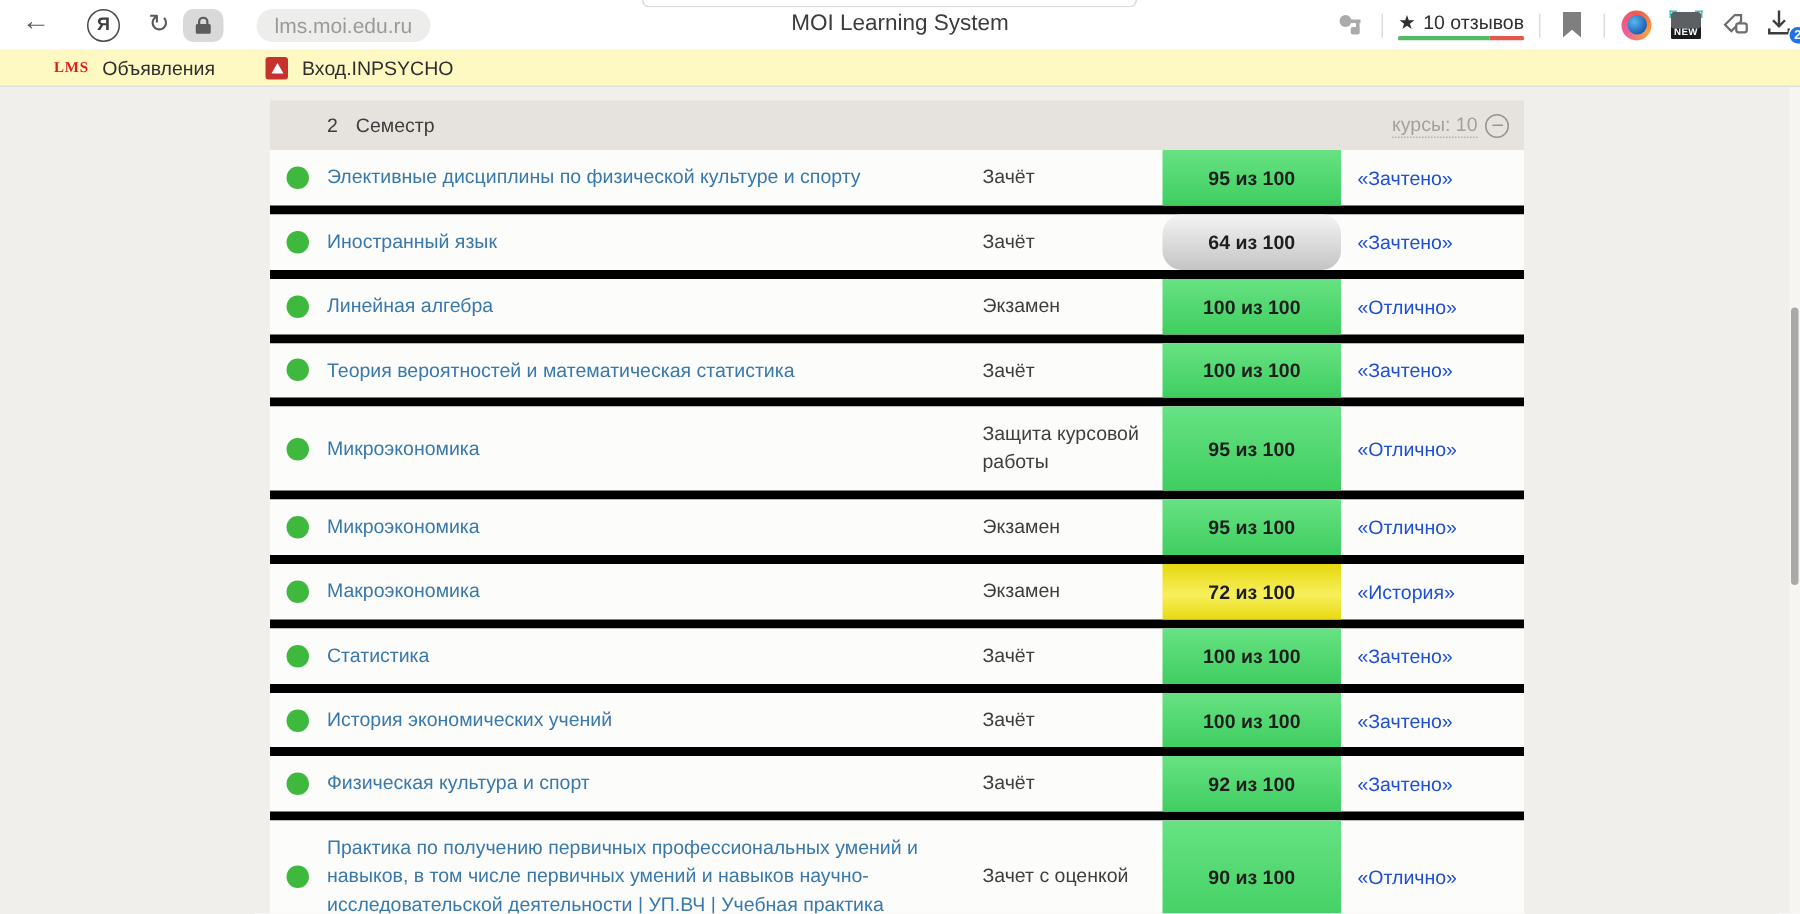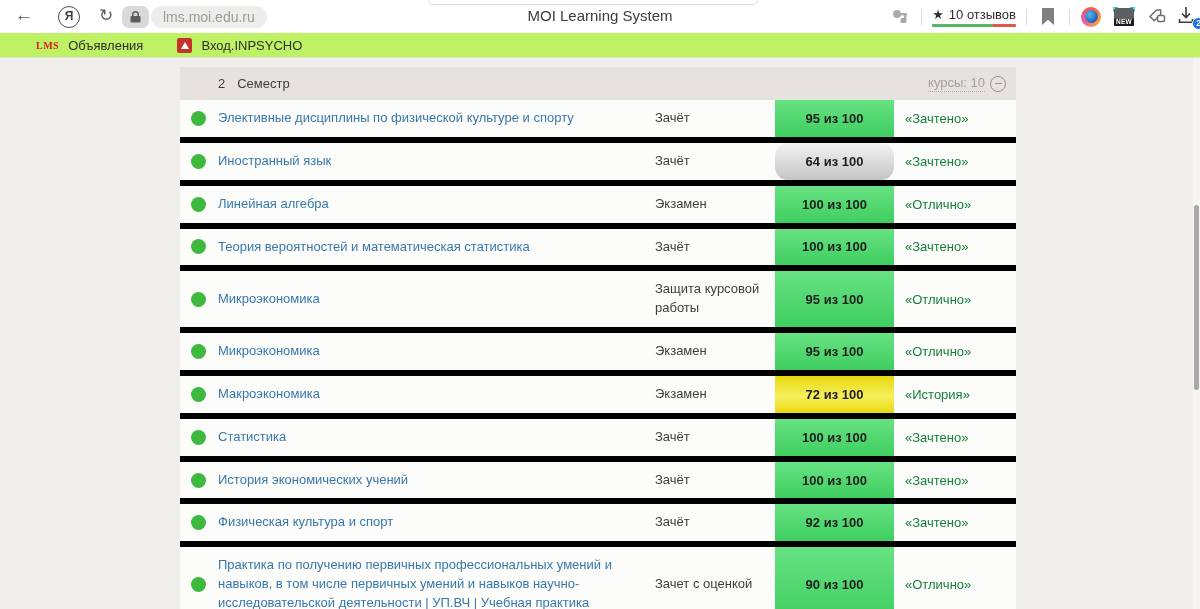--- a/index.html
+++ b/index.html
@@ -11,21 +11,21 @@
   .toolbar { position:absolute; top:0; left:0; width:1200px; height:33px; background:#fff; }
   .tab-remnant { position:absolute; top:0; left:428px; width:330px; height:5px;
     border-left:1.5px solid #c9c9c9; border-right:1.5px solid #c9c9c9;
     border-bottom:1px solid #cfcfcf; border-radius:0 0 9px 9px; opacity:.7; }
   .tb-btn { position:absolute; top:4px; color:#5a5a5a; font-size:17px; line-height:24px;
     width:24px; height:24px; text-align:center; cursor:pointer; }
   .back-btn { left:12px; top:3px; font-size:19px; }
   .ya-btn { left:58px; top:6px; width:22px; height:22px; border:1.6px solid #4a4a4a;
     border-radius:50%; font-size:12px; font-weight:bold; color:#3d3d3d; line-height:19px; }
   .refresh-btn { left:94px; top:4px; font-size:17px; }
-  .url-box { position:absolute; left:122px; top:6px; height:22px; display:flex; align-items:center; }
+  .url-box { position:absolute; left:122px; top:6px; height:22px; display:flex; align-items:center;gap:20px; }
   .lock-chip { width:27px; height:22px; background:#d9d9d9; border-radius:7px;
     display:flex; align-items:center; justify-content:center; margin-right:2px; }
   .url-pill { height:22px; background:#ededeb; border-radius:11px; padding:0 12px;
     display:flex; align-items:center; font-size:14px; color:#9a9a9a; }
   .page-title { position:absolute; left:0; right:0; top:7px; text-align:center;
     font-size:15px; color:#3c3c3c; pointer-events:none; }
   .tb-right { position:absolute; right:0; top:0; height:33px; display:flex;
     align-items:center; gap:10px; padding-right:2px; }
   .vsep { width:1px; height:16px; background:#dcdcdc; }
   .rating { display:flex; flex-direction:column; align-items:center; cursor:pointer; }
@@ -45,21 +45,21 @@
   .new-frame i.tl { top:-1px; left:-1px; border-right:none; border-bottom:none; }
   .new-frame i.tr { top:-1px; right:-1px; border-left:none; border-bottom:none; }
   .new-label { margin-top:-2px; background:#1c1c1c; color:#fff; font-size:6.5px;
     font-weight:bold; padding:1px 2px; border-radius:1px; letter-spacing:.3px; }
   .dl-wrap { position:relative; width:20px; height:22px; cursor:pointer; }
   .dl-badge { position:absolute; right:-7px; bottom:-2px; width:13px; height:13px;
     background:#1f72e8; color:#fff; border-radius:50%; font-size:8.5px; font-weight:bold;
     display:flex; align-items:center; justify-content:center; border:1.5px solid #fff; }
 
   .bookmarks { position:absolute; top:33px; left:0; width:1200px; height:25px;
-    background:#bef264; border-bottom:1px solid #e0e0e0; display:flex; align-items:center;
+    background:#fef9c3; border-bottom:1px solid #e0e0e0; display:flex; align-items:center;
     padding-left:36px; gap:34px; }
   .bm-item { display:flex; align-items:center; gap:9px; font-size:13px; color:#2f2f2f; cursor:pointer; }
   .lms-logo { color:#e01a1a; font-weight:bold; font-size:10px; letter-spacing:.5px;
     font-family:"Liberation Serif", serif; }
   .psy-favicon { width:15px; height:15px; background:#c6332e; border-radius:2px;
     display:flex; align-items:center; justify-content:center; }
   .psy-favicon .tri { width:0; height:0; border-left:4px solid transparent;
     border-right:4px solid transparent; border-bottom:7px solid #fff; }
 
   
@@ -87,21 +87,21 @@
   .col-course { width:437px; flex:none; display:flex; align-items:center; padding:9px 18px 9px 0; }
   .course-link { font-size:13px; color:#3878ad; line-height:1.45; text-decoration:none; cursor:pointer; }
   .col-type { width:120px; flex:none; display:flex; align-items:center; padding:9px 8px 9px 0;
     font-size:13px; color:#3e3e3e; line-height:1.45; }
   .col-badge { width:119px; flex:none; display:flex; align-items:center; justify-content:center;
     font-size:13px; font-weight:bold; color:#1e1e1e; }
   .badge-green { background:linear-gradient(180deg,#67e283 0%,#3fce60 100%); }
   .badge-gray { background:linear-gradient(180deg,#f4f4f4 0%,#c4c4c4 100%);border-radius:13px; }
   .badge-yellow { background:linear-gradient(180deg,#e6d80e 0%,#f7ef5c 55%,#e9da12 100%); }
   .col-grade { width:122px; flex:none; display:flex; align-items:center; padding-left:11px;
-    font-size:13px; color:#15803d; }
+    font-size:13px; color:#1d4ed8; }
 
   
   .scroll-track { position:absolute; right:0; top:0; width:7px; height:551px; background:#f6f5f2; }
   .scroll-thumb { position:absolute; right:1px; top:147px; width:5px; height:185px;
     background:#a9a9a9; border-radius:3px; cursor:pointer; }
 </style>
 </head>
 <body>
 
 <div class="stage">

